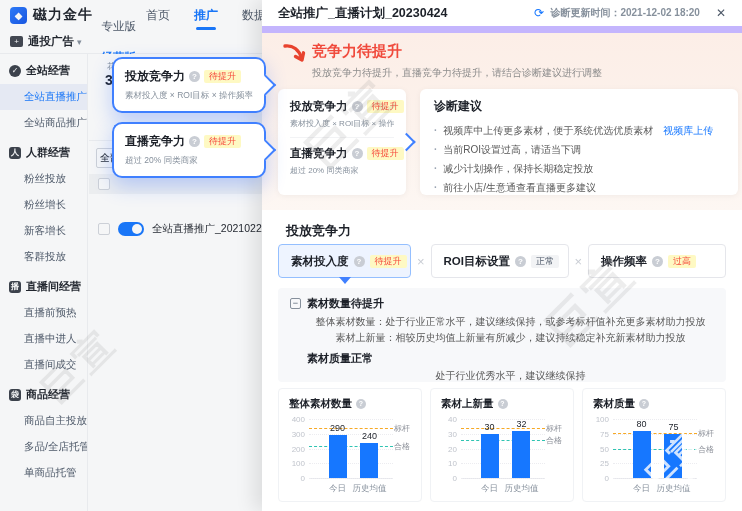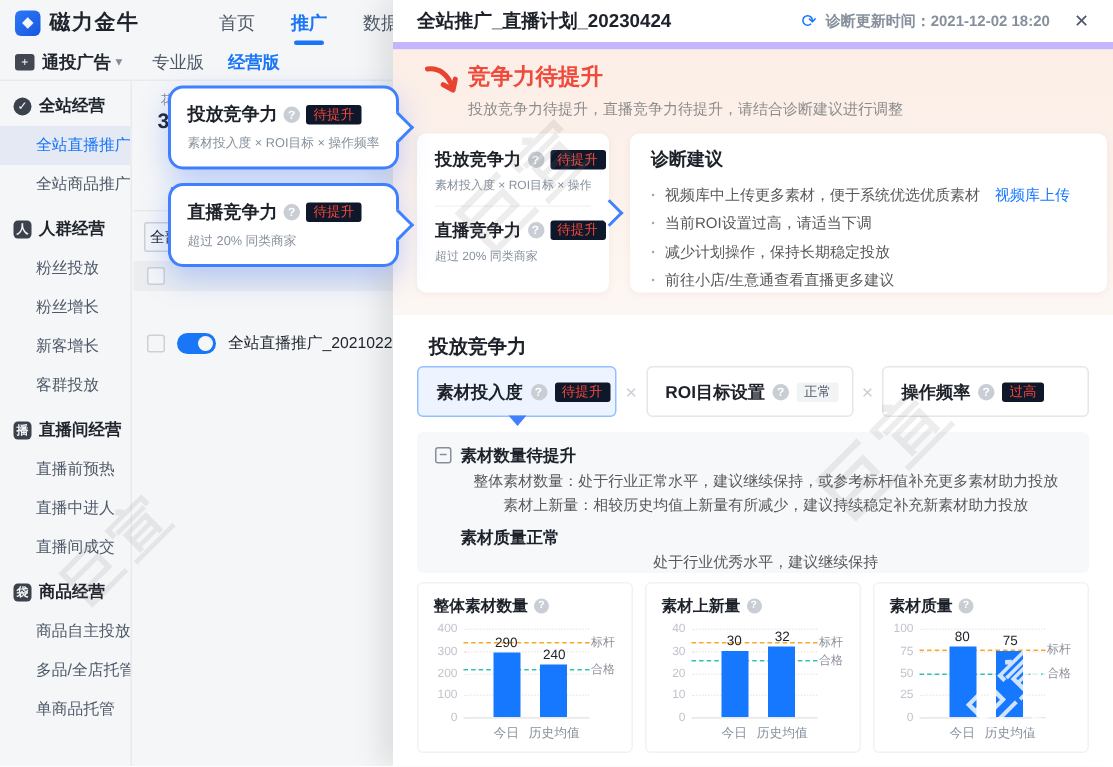--- a/index.html
+++ b/index.html
@@ -15,21 +15,21 @@
   .nav-items { display:flex; gap:24px; margin-left:28px; }
   .nav-item { position:relative; font-size:12px; color:#4e5969; height:30px; line-height:30px; cursor:pointer; white-space:nowrap; }
   .nav-item.active { color:#1677ff; font-weight:bold; }
   .nav-item.active::after { content:""; position:absolute; left:50%; transform:translateX(-50%); bottom:0; width:20px; height:3px; border-radius:2px; background:#1677ff; }
 
   
   .subnav { position:absolute; top:30px; left:0; width:742px; height:24px; background:#fff; display:flex; align-items:center; padding-left:10px; border-bottom:1px solid #f2f3f5; z-index:1; }
   .acct-icon { width:13px; height:11px; background:#41464f; border-radius:2px; color:#fff; font-size:8px; line-height:11px; text-align:center; margin-right:5px; }
   .acct-label { font-size:11.5px; font-weight:bold; color:#1d2129; white-space:nowrap; }
   .caret { font-size:9px; color:#86909c; margin-left:3px; }
-  .subnav-tabs { display:flex; gap:16px; margin-left:20px; }
+  .subnav-tabs { display:flex; gap:16px; margin-left:20px;flex-direction:column; }
   .subnav-tab { font-size:11.5px; color:#4e5969; white-space:nowrap; cursor:pointer; }
   .subnav-tab.active { color:#1677ff; font-weight:bold; }
 
   
   .sidebar { position:absolute; top:54px; left:0; bottom:0; width:88px; background:#fff; border-right:1px solid #f2f3f5; z-index:1; overflow:hidden; }
   .side-header { display:flex; align-items:center; gap:5px; padding:7px 0 6px 9px; font-size:11px; font-weight:bold; color:#1d2129; white-space:nowrap; margin-top:2px; }
   .side-ico { flex:none; width:12px; height:12px; background:#3b404a; color:#fff; font-size:8px; line-height:12px; text-align:center; border-radius:3px; }
   .side-ico.round { border-radius:50%; }
   .side-item { padding:6px 0 6px 24px; font-size:10.5px; color:#4e5969; white-space:nowrap; overflow:hidden; cursor:pointer; }
   .side-item.active { background:#eef2fb; color:#1677ff; }
@@ -55,27 +55,27 @@
   .dim { position:absolute; inset:0; background:rgba(86,96,116,0.06); z-index:5; pointer-events:none; }
 
   
   .callout { position:absolute; left:112px; width:154px; background:#fff; border:2px solid #4080ff; border-radius:10px; padding:9px 11px; box-shadow:0 8px 20px rgba(40,100,255,.28); z-index:20; }
   .callout .beak { position:absolute; right:-9px; top:50%; width:15px; height:15px; background:#fff; border-top:2px solid #4080ff; border-right:2px solid #4080ff; transform:translateY(-50%) rotate(45deg); }
   .co-title-row { display:flex; align-items:center; gap:4px; white-space:nowrap; }
   .co-title { font-size:12px; font-weight:bold; color:#1d2129; }
   .co-desc { margin-top:5px; font-size:8.5px; color:#86909c; white-space:nowrap; overflow:hidden; }
 
   .badge { display:inline-block; font-size:9px; line-height:13px; padding:0 5px; border-radius:2px; white-space:nowrap; }
-  .badge.danger { color:#f5483b; background:#0f172a;text-align:right; }
+  .badge.danger { color:#f5483b; background:#fef9c3;text-align:right; }
   .badge.neutral { color:#4e5969; background:#f2f3f5; }
   .info { display:inline-block; flex:none; width:11px; height:11px; border-radius:50%; background:#c9cdd4; color:#fff; font-size:8px; line-height:11px; text-align:center; font-weight:bold; cursor:pointer; }
 
   
   .drawer { position:absolute; top:0; left:262px; width:480px; height:511px; background:#fff; box-shadow:-8px 0 18px rgba(0,0,0,.10); z-index:10; }
-  .drawer-head { position:absolute; top:0; left:0; right:0; height:33px; border-bottom:5px solid #c4b5fd; display:flex; align-items:center; padding:0 16px; background:#fff; }
+  .drawer-head { position:absolute; top:0; left:0; right:0; height:33px; border-bottom:7px solid #c4b5fd; display:flex; align-items:center; padding:0 16px; background:#fff; }
   .drawer-title { font-size:12.5px; font-weight:bold; color:#1d2129; white-space:nowrap; }
   .head-right { margin-left:auto; display:flex; align-items:center; gap:6px; }
   .refresh-ico { color:#1677ff; font-size:12px; cursor:pointer; }
   .updated { font-size:10px; color:#86909c; white-space:nowrap;font-weight:bold; }
   .close-ico { margin-left:10px; font-size:12px; color:#4e5969; cursor:pointer; }
 
   .hero { position:absolute; top:33px; left:0; right:0; height:177px; background:linear-gradient(180deg,#fceee7 0%,#fcf2ec 55%,#fdf7f3 100%); }
   .hero-arrow { position:absolute; top:8px; left:20px; }
   .hero-title { position:absolute; top:9px; left:50px; font-size:15px; font-weight:bold; color:#f04a3c; white-space:nowrap; }
   .hero-sub { position:absolute; top:33px; left:50px; font-size:10px; color:#8c8c8c; white-space:nowrap; }

